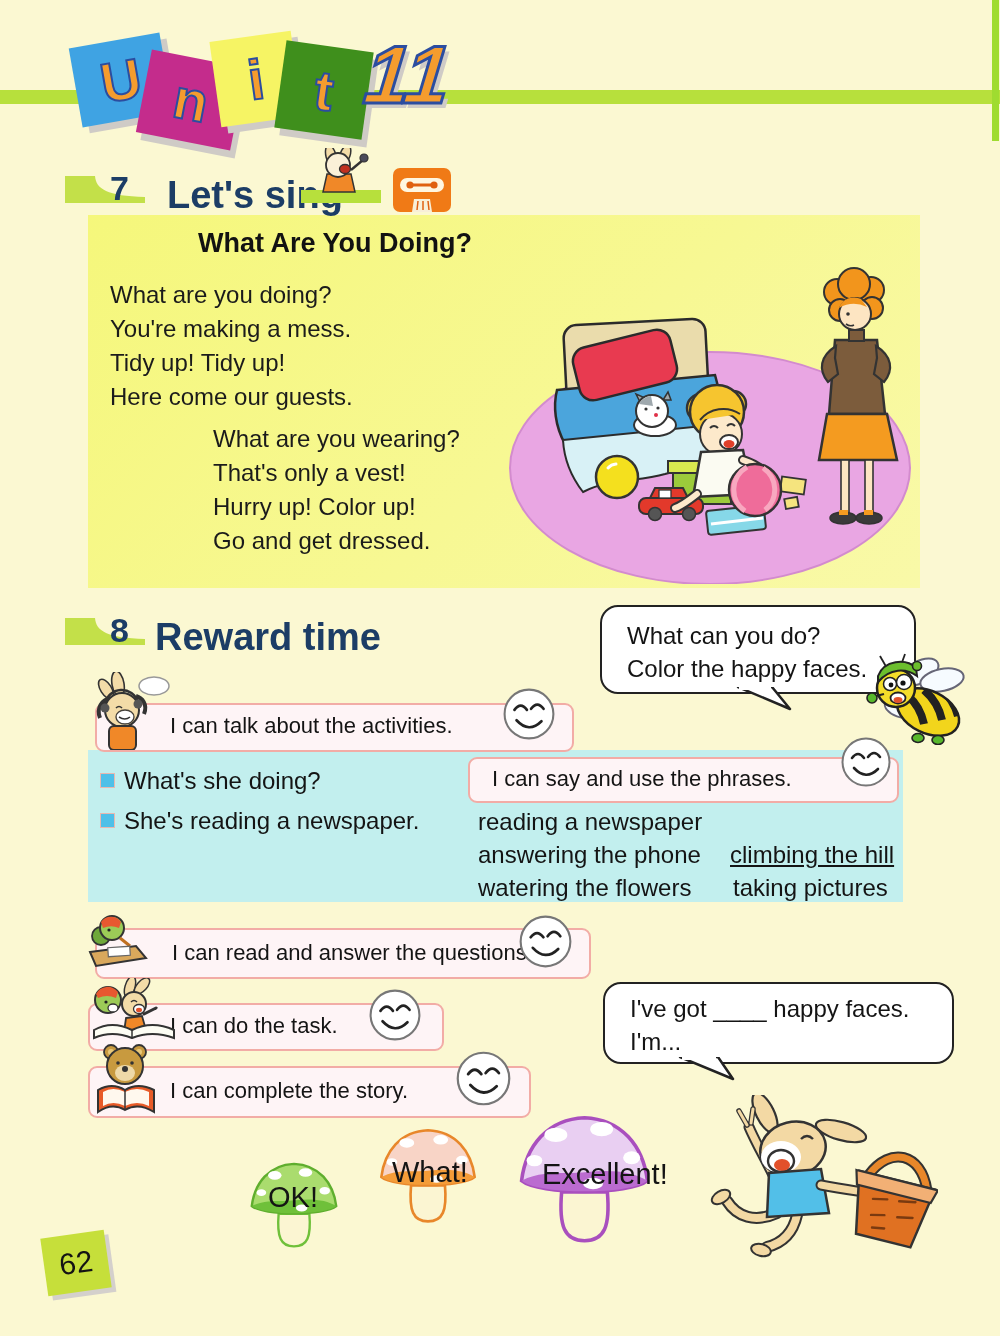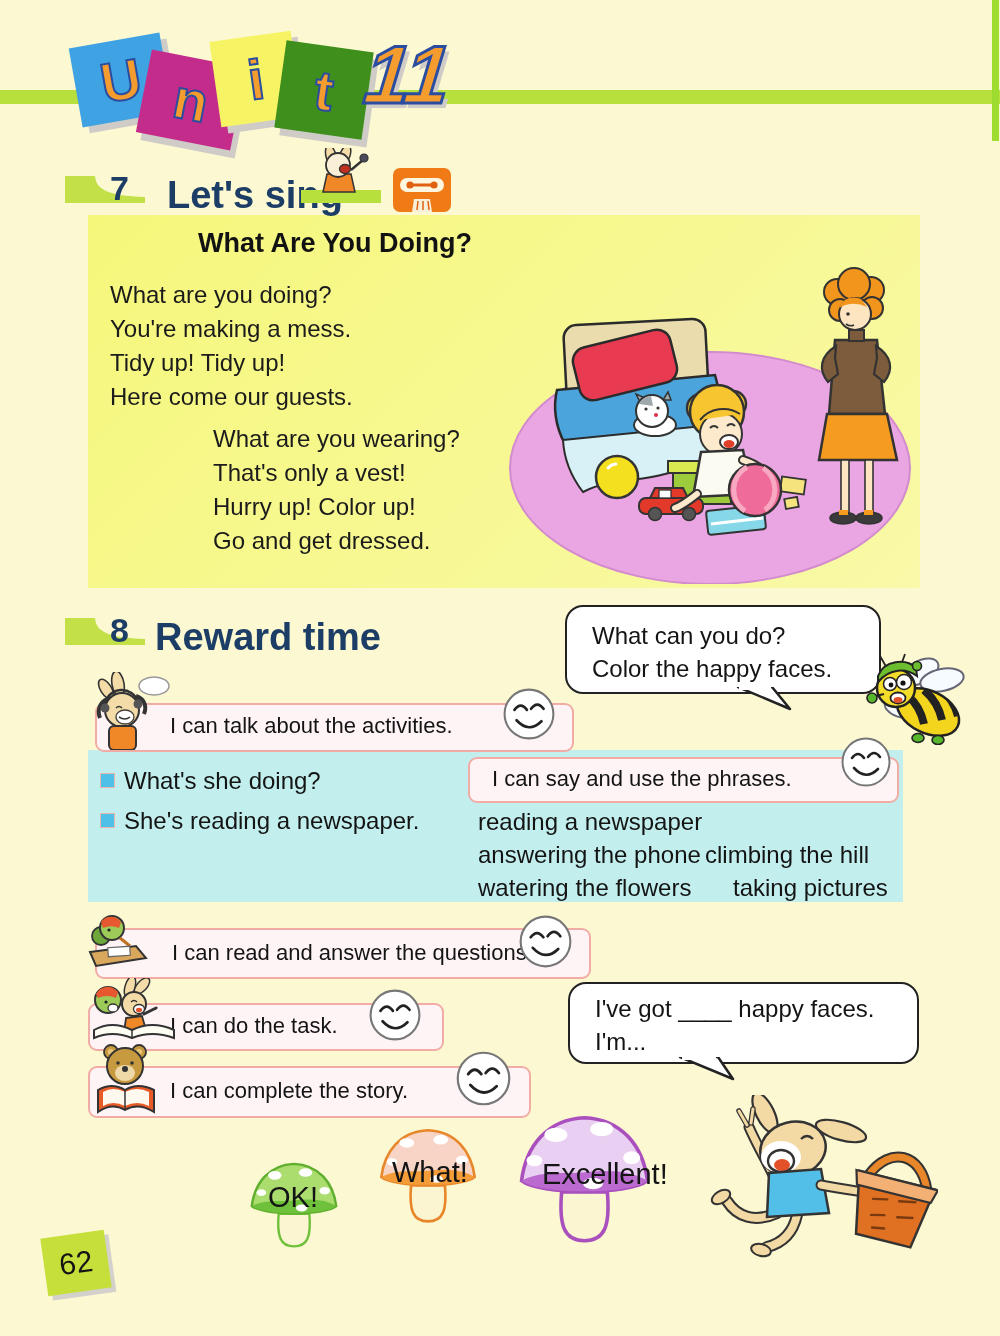--- a/index.html
+++ b/index.html
@@ -20,21 +20,21 @@
   .sec-num { position:absolute; font-size:34px; font-weight:bold; color:#1C3D66; z-index:3; }
   .sec-title { position:absolute; font-size:38px; font-weight:bold; color:#1C3D66; z-index:3; }
 
   
   .song-box { position:absolute; left:88px; top:215px; width:832px; height:373px;
               background:linear-gradient(135deg,#F5F77B 0%,#F7F893 55%,#F9F9A8 100%); }
   .song-title { position:absolute; left:198px; top:228px; font-size:27px; font-weight:bold; color:#121212; }
   .verse { position:absolute; font-size:24px; color:#1b1b1b; line-height:34px; }
 
   
-  .bubble { position:absolute; background:#fff; border:2.5px solid #222; border-radius:18px; z-index:4; }
+  .bubble { position:absolute; background:#fff; border:2.5px solid #222; border-radius:18px; z-index:4;margin-left:35px; }
   .bubble-text { font-size:24px; color:#141414; line-height:33px; padding:12px 0 0 25px; }
 
   
   .can-box { position:absolute; background:#FEF4F6; border:2px solid #F2ACA6; border-radius:9px; z-index:2; }
   .can-label { position:absolute; font-size:22px; color:#141414; white-space:nowrap; }
   .blue-panel { position:absolute; left:88px; top:750px; width:815px; height:152px; background:#C2EFEE; z-index:1; }
   .bullet { position:absolute; width:13px; height:13px; background:#4FC0E8; border:1px solid #E8B8B0; z-index:2; }
   .panel-text { position:absolute; font-size:24px; color:#141414; white-space:nowrap; z-index:2; }
   .smiley { position:absolute; z-index:5; }
   .icon { position:absolute; z-index:6; }
@@ -274,21 +274,21 @@
   <div class="can-box" style="left:468px; top:757px; width:427px; height:42px;"></div>
   <div class="can-label" style="left:492px; top:766px; z-index:3;">I can say and use the phrases.</div>
   <svg class="smiley" style="left:840px; top:736px;" width="52" height="52" viewBox="0 0 52 52">
     <circle cx="26" cy="26" r="23.5" fill="#fff" stroke="#777" stroke-width="2"></circle>
     <path d="M12,22 q6,-8 12,0" stroke="#222" stroke-width="2.6" fill="none" stroke-linecap="round"></path>
     <path d="M28,21 q6,-8 12,0" stroke="#222" stroke-width="2.6" fill="none" stroke-linecap="round"></path>
     <path d="M14,32 q12,13 24,1" stroke="#222" stroke-width="2.6" fill="none" stroke-linecap="round"></path>
   </svg>
   <div class="panel-text" style="left:478px; top:808px;">reading a newspaper</div>
   <div class="panel-text" style="left:478px; top:841px;">answering the phone</div>
-  <div class="panel-text" style="left:705px; top:841px;">climbing the hill</div>
+  <div class="panel-text" style="left:730px; top:841px;text-decoration:underline;">climbing the hill</div>
   <div class="panel-text" style="left:478px; top:874px;">watering the flowers</div>
   <div class="panel-text" style="left:733px; top:874px;">taking pictures</div>
 
   <div class="can-box" style="left:95px; top:928px; width:492px; height:47px;"></div>
   <div class="can-label" style="left:172px; top:940px; z-index:3;">I can read and answer the questions.</div>
   <svg class="smiley" style="left:518px; top:914px;" width="55" height="55" viewBox="0 0 52 52">
     <circle cx="26" cy="26" r="23.5" fill="#fff" stroke="#777" stroke-width="2"></circle>
     <path d="M12,22 q6,-8 12,0" stroke="#222" stroke-width="2.6" fill="none" stroke-linecap="round"></path>
     <path d="M28,21 q6,-8 12,0" stroke="#222" stroke-width="2.6" fill="none" stroke-linecap="round"></path>
     <path d="M14,32 q12,13 24,1" stroke="#222" stroke-width="2.6" fill="none" stroke-linecap="round"></path>

